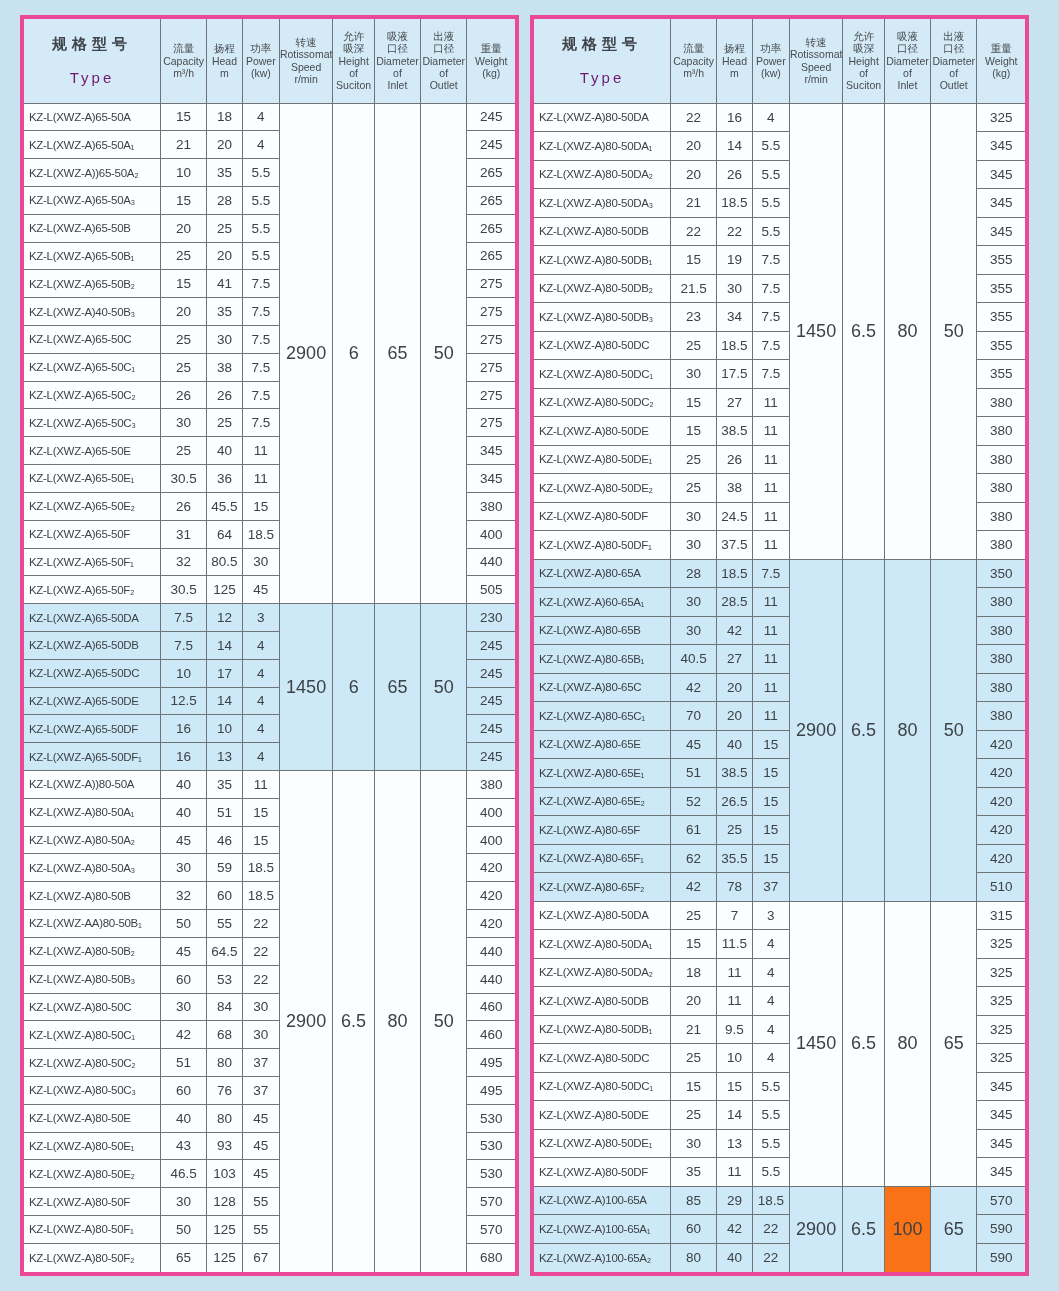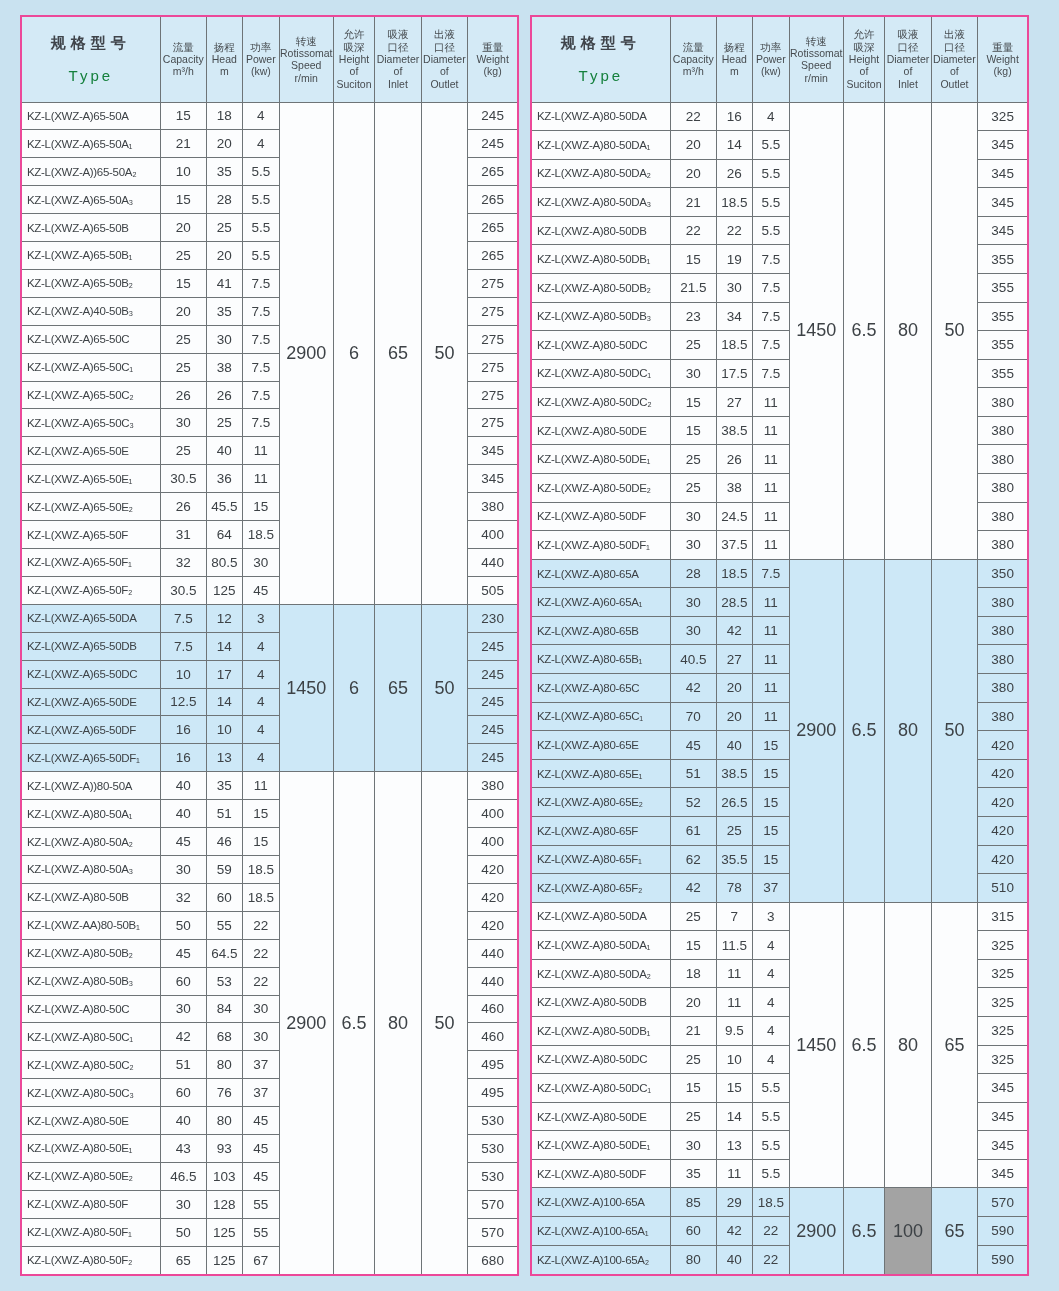--- a/index.html
+++ b/index.html
@@ -20,21 +20,21 @@
   }
   .wrap{
     display:flex;gap:11px;
     padding:15px 30px 15px 20px;
   }
   table{
     border-collapse:collapse;
     table-layout:fixed;
     width:568px;height:1261px;
     background:var(--row-bg);
-    border:2px solid #ec4899;
+    border:4px solid #ec4899;
   }
   col.c-type{width:28%;}
   col.c-cap{width:9.3%;}
   col.c-head{width:7.2%;}
   col.c-pow{width:7.5%;}
   col.c-spd{width:10.8%;}
   col.c-suc{width:8.4%;}
   col.c-in{width:9.3%;}
   col.c-out{width:9.4%;}
   col.c-wt{width:10.1%;}
@@ -52,21 +52,21 @@
     line-height:1.18;
     white-space:pre-line;
     color:#474c50;
     padding:2px 0;
   }
   th.type-h .zh{
     font-size:15px;letter-spacing:5px;color:#3f444a;
     margin-bottom:16px;font-weight:bold;
   }
   th.type-h .en{
-    font-size:15px;letter-spacing:3px;color:#15803d;
+    font-size:15px;letter-spacing:3px;color:#701a75;
   }
   td{font-size:13.5px;}
   td.type{
     text-align:left;
     padding-left:5px;
     font-size:11.5px;
     letter-spacing:-0.3px;
     white-space:nowrap;
   }
   tr.hl td{background:var(--hl-bg);}
@@ -762,21 +762,21 @@
           <td>5.5</td>
           <td>345</td>
         </tr>
         <tr class="hl">
           <td class="type">KZ-L(XWZ-A)100-65A</td>
           <td>85</td>
           <td>29</td>
           <td>18.5</td>
           <td class="merged hl-m" rowspan="3" style="background: rgb(205, 232, 247);">2900</td>
           <td class="merged hl-m" rowspan="3" style="background: rgb(205, 232, 247);">6.5</td>
-          <td class="merged hl-m" rowspan="3" style="background: #a3a3a3;">100</td>
+          <td class="merged hl-m" rowspan="3" style="background: #f97316;">100</td>
           <td class="merged hl-m" rowspan="3" style="background: rgb(205, 232, 247);">65</td>
           <td>570</td>
         </tr>
         <tr class="hl">
           <td class="type">KZ-L(XWZ-A)100-65A₁</td>
           <td>60</td>
           <td>42</td>
           <td>22</td>
           <td>590</td>
         </tr>

